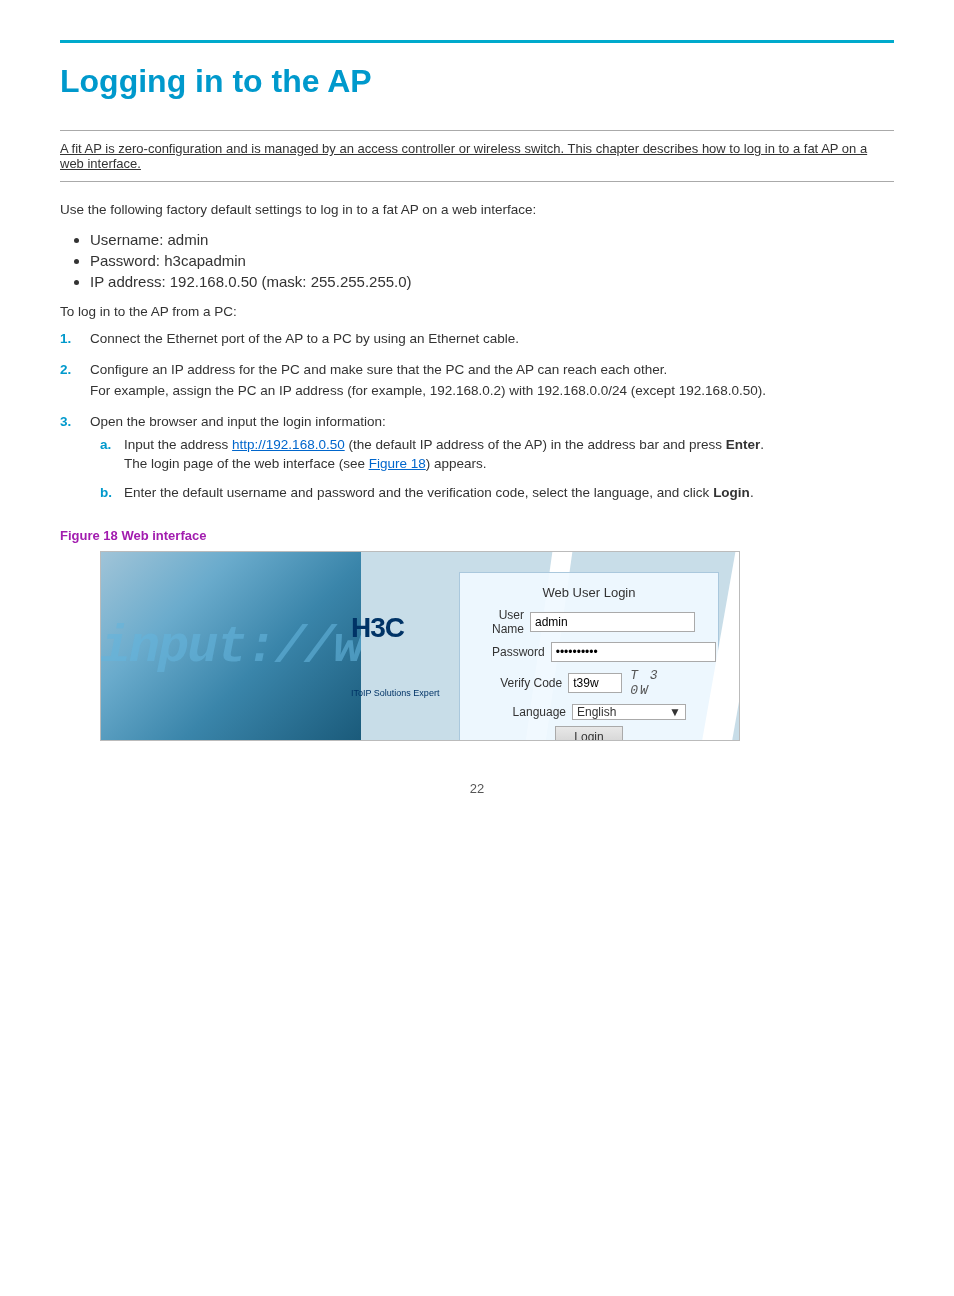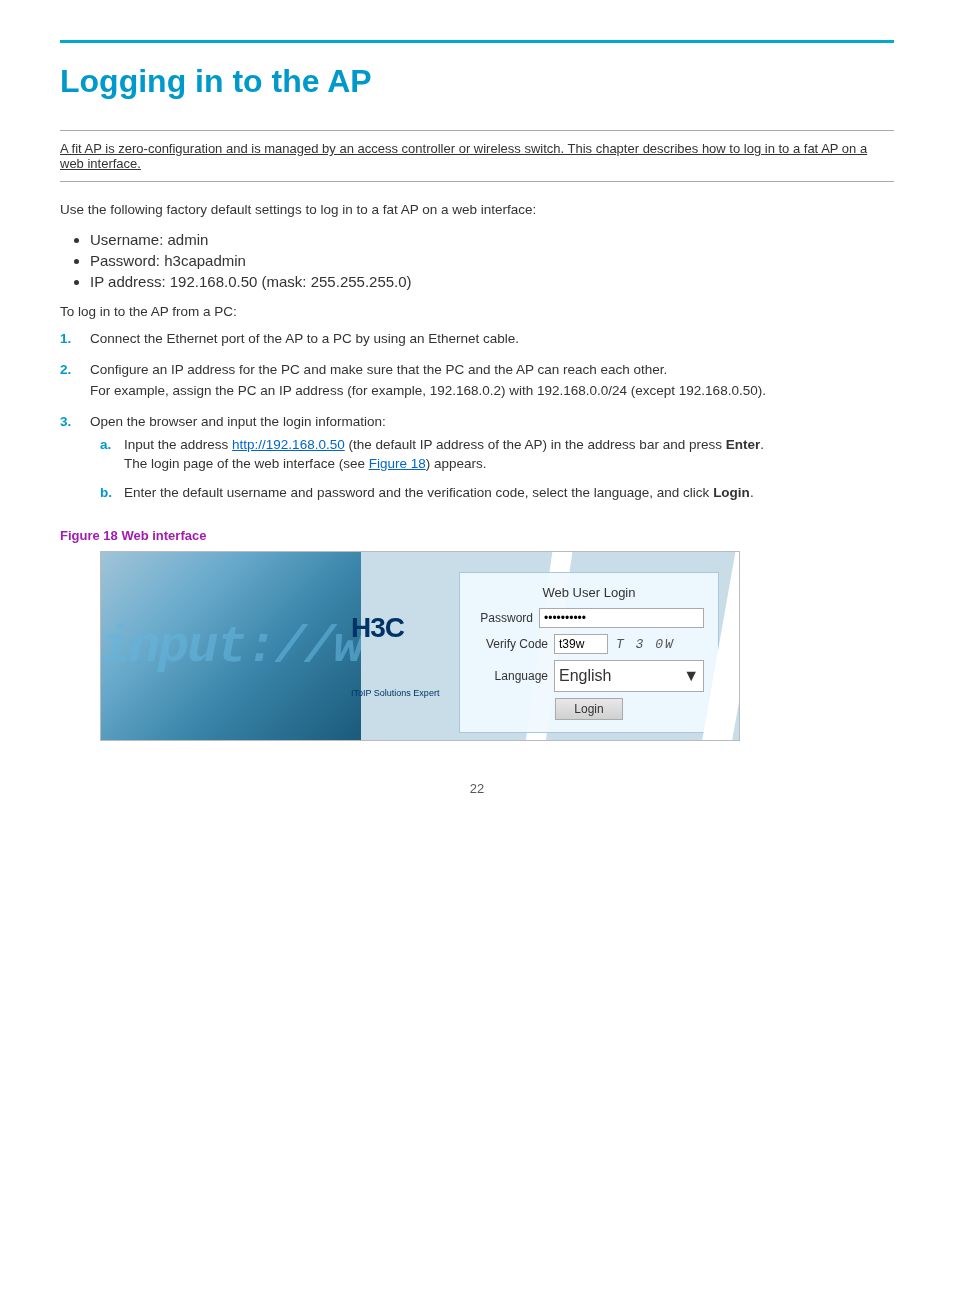--- a/index.html
+++ b/index.html
@@ -197,21 +197,21 @@
       color: #003366;
       margin-top: -2px;
     }
 
     .login-box {
       position: absolute;
       right: 20px;
       top: 20px;
       background: rgba(240, 248, 255, 0.92);
       border: 1px solid #aac8dd;
-      padding: 12px 14px;
+      padding: 12px 32px;
       width: 260px;
       font-size: 12px;
     }
 
     .login-title {
       text-align: center;
       font-size: 13px;
       color: #333;
       margin-bottom: 8px;
       font-weight: normal;
@@ -261,23 +261,23 @@
       color: #555;
       font-style: italic;
       font-family: 'Courier New', monospace;
       letter-spacing: 2px;
     }
 
     .language-select {
       flex: 1;
       border: 1px solid #aaa;
       padding: 2px 4px;
-      font-size: 16px;
-      background: #fff;
-      height: 32px;
+      font-size: 12px;
+      background: #fff;
+      height: 16px;
       display: flex;
       align-items: center;
       justify-content: space-between;
     }
 
     .login-btn-row {
       text-align: center;
       margin-top: 6px;
     }
 
@@ -394,20 +394,24 @@
   <div class="diagonal-line-left"></div>
 
   <div class="h3c-logo-area">
     <span class="h3c-logo-text">H3C</span>
     <span class="h3c-tagline">IToIP Solutions Expert</span>
   </div>
 
   <div class="login-box">
     <div class="login-title">Web User Login</div>
 
+    <div class="login-row">
+      <span class="login-label">User Name</span>
+      <input class="login-input" type="text" value="admin" style="">
+    </div>
 
     <div class="login-row">
       <span class="login-label">Password</span>
       <input class="login-input" type="password" value="h3capadmin" style="">
     </div>
 
     <div class="login-row login-verify-row">
       <span class="login-label">Verify Code</span>
       <input class="verify-input" type="text" value="t39w" style="">
       <span class="verify-code-img">T 3 0W</span>

